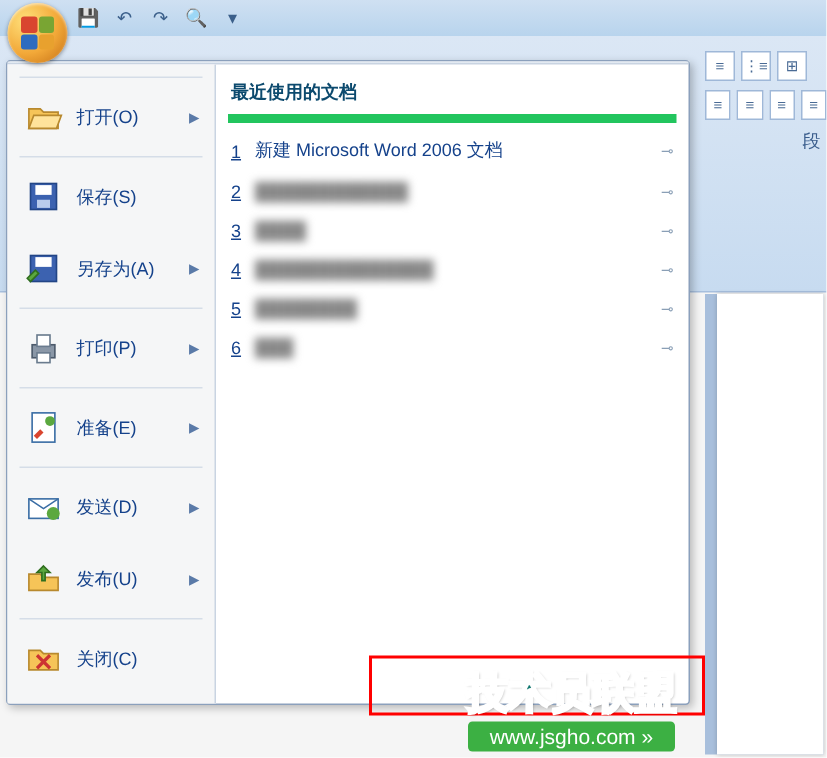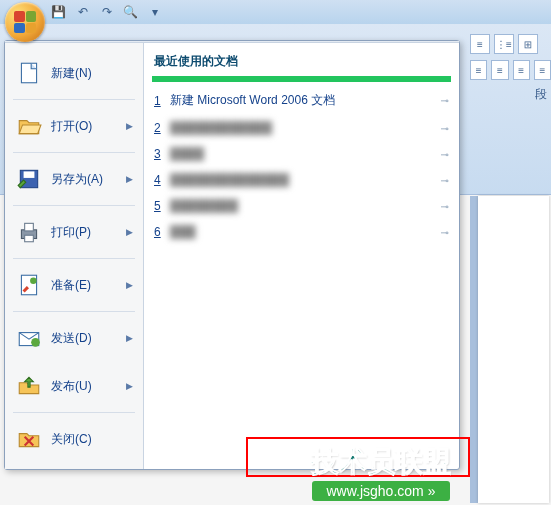--- a/index.html
+++ b/index.html
@@ -175,21 +175,21 @@
 }
 .watermark {
   position: absolute;
   bottom: 4px;
   right: 100px;
   z-index: 30;
   text-align: center;
 }
 .wm-text {
   font-size: 28px;
-  font-weight: normal;
+  font-weight: bold;
   color: #0f766e;
   -webkit-text-stroke: 2px #fff;
   text-shadow: 1px 1px 2px rgba(0,0,0,.3);
   margin-top: 16px;
 }
 .wm-url {
   background: #3cb043;
   color: #fff;
   padding: 2px 14px;
   border-radius: 3px;
@@ -257,43 +257,44 @@
       <span class="ol-b"></span>
       <span class="ol-y"></span>
   </div>
 </div>
 
 <div class="menu">
   <div class="menu-top"></div>
   <div class="menu-body">
     <div class="menu-left">
 
-      <div class="menu-item">
-        <div class="menu-icon">
-          <svg class="icon-svg" viewBox="0 0 24 24">
-              <rect x="5" y="3" width="14" height="18" fill="#fff" stroke="#3b6ea5"></rect>
-              <path d="M14 3v5h5" fill="#cfe2f7" stroke="#3b6ea5"></path>
-            </svg>
-        </div>
-        <span>新建(N)</span>
-      </div>
       <div class="sep"></div>
 
       <div class="menu-item">
         <div class="menu-icon">
           <svg class="icon-svg" viewBox="0 0 24 24">
               <path d="M3 7h7l2 2h9v10H3z" fill="#f6c458" stroke="#b8892e"></path>
               <path d="M3 19L6 11h17l-3 8z" fill="#ffe39b" stroke="#b8892e"></path>
             </svg>
         </div>
         <span>打开(O)</span>
         <span class="arrow">▶</span>
       </div>
       <div class="sep"></div>
 
+      <div class="menu-item">
+        <div class="menu-icon">
+          <svg class="icon-svg" viewBox="0 0 24 24">
+              <rect x="4" y="4" width="16" height="16" fill="#3c62b0" stroke="#224586"></rect>
+              <rect x="7" y="5" width="10" height="6" fill="#fff"></rect>
+              <rect x="8" y="14" width="8" height="5" fill="#b9ccec"></rect>
+            </svg>
+        </div>
+        <span>保存(S)</span>
+      </div>
 
       <div class="menu-item">
         <div class="menu-icon">
           <svg class="icon-svg" viewBox="0 0 24 24">
               <rect x="4" y="4" width="16" height="16" fill="#3c62b0" stroke="#224586"></rect>
               <rect x="7" y="5" width="10" height="6" fill="#fff"></rect>
               <path d="M2 18l5-5 2 2-5 5z" fill="#5ba83f" stroke="#2f6e1e"></path>
             </svg>
         </div>
         <span>另存为(A)</span>

